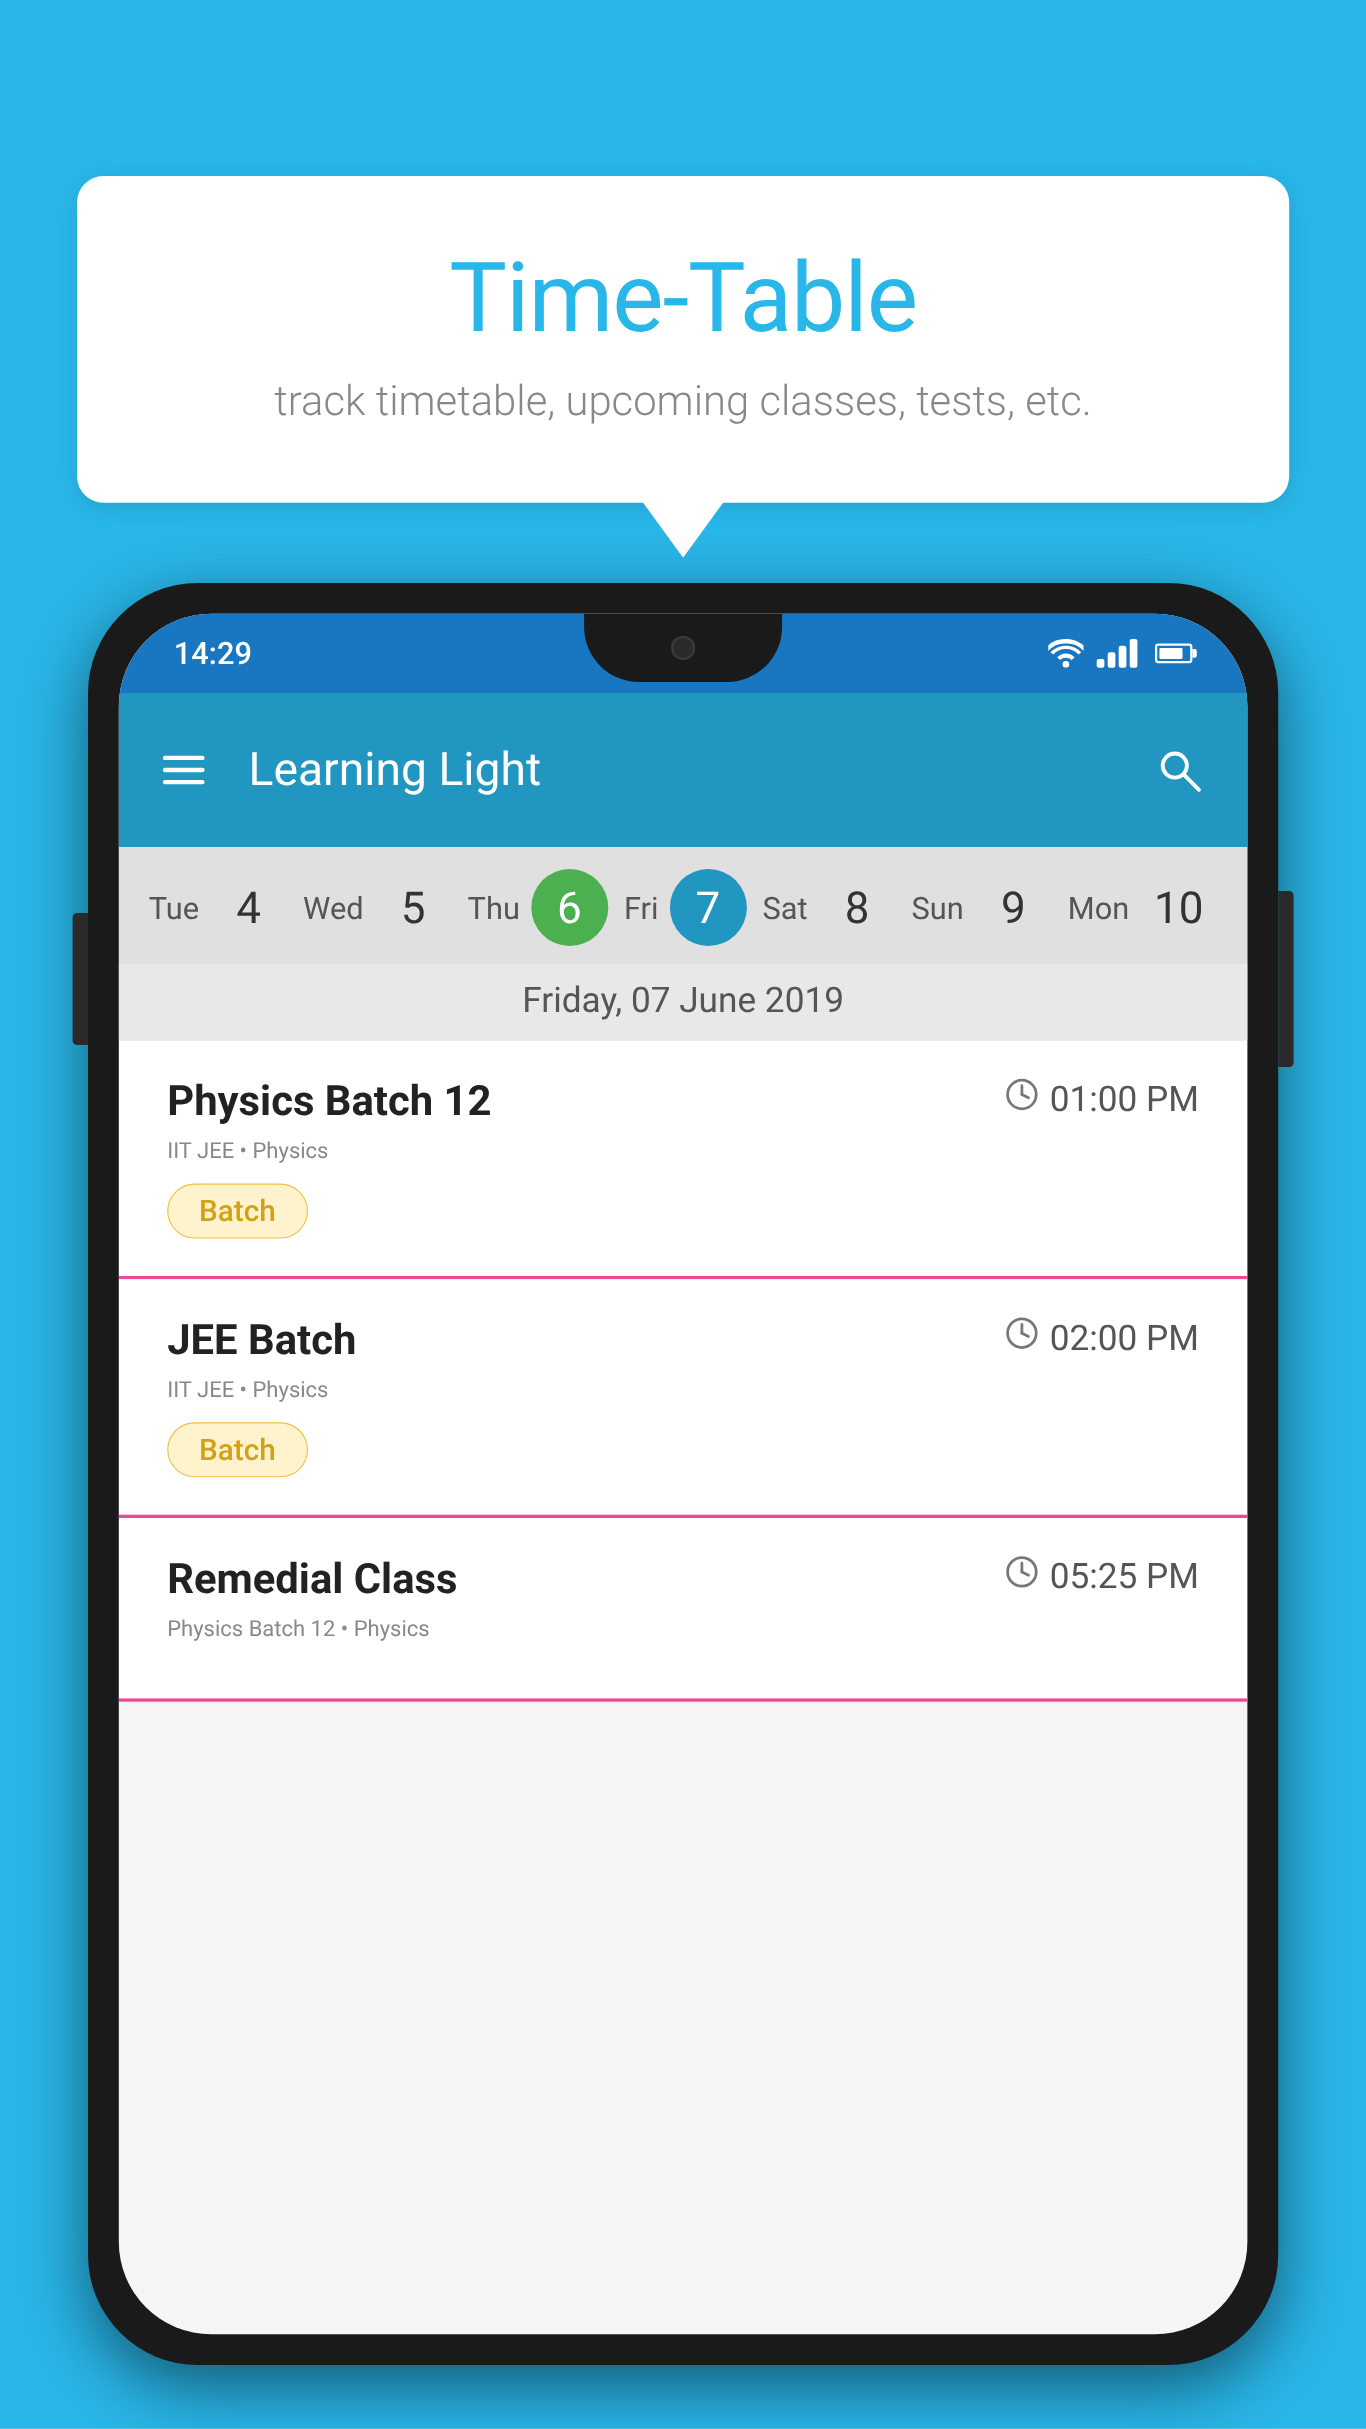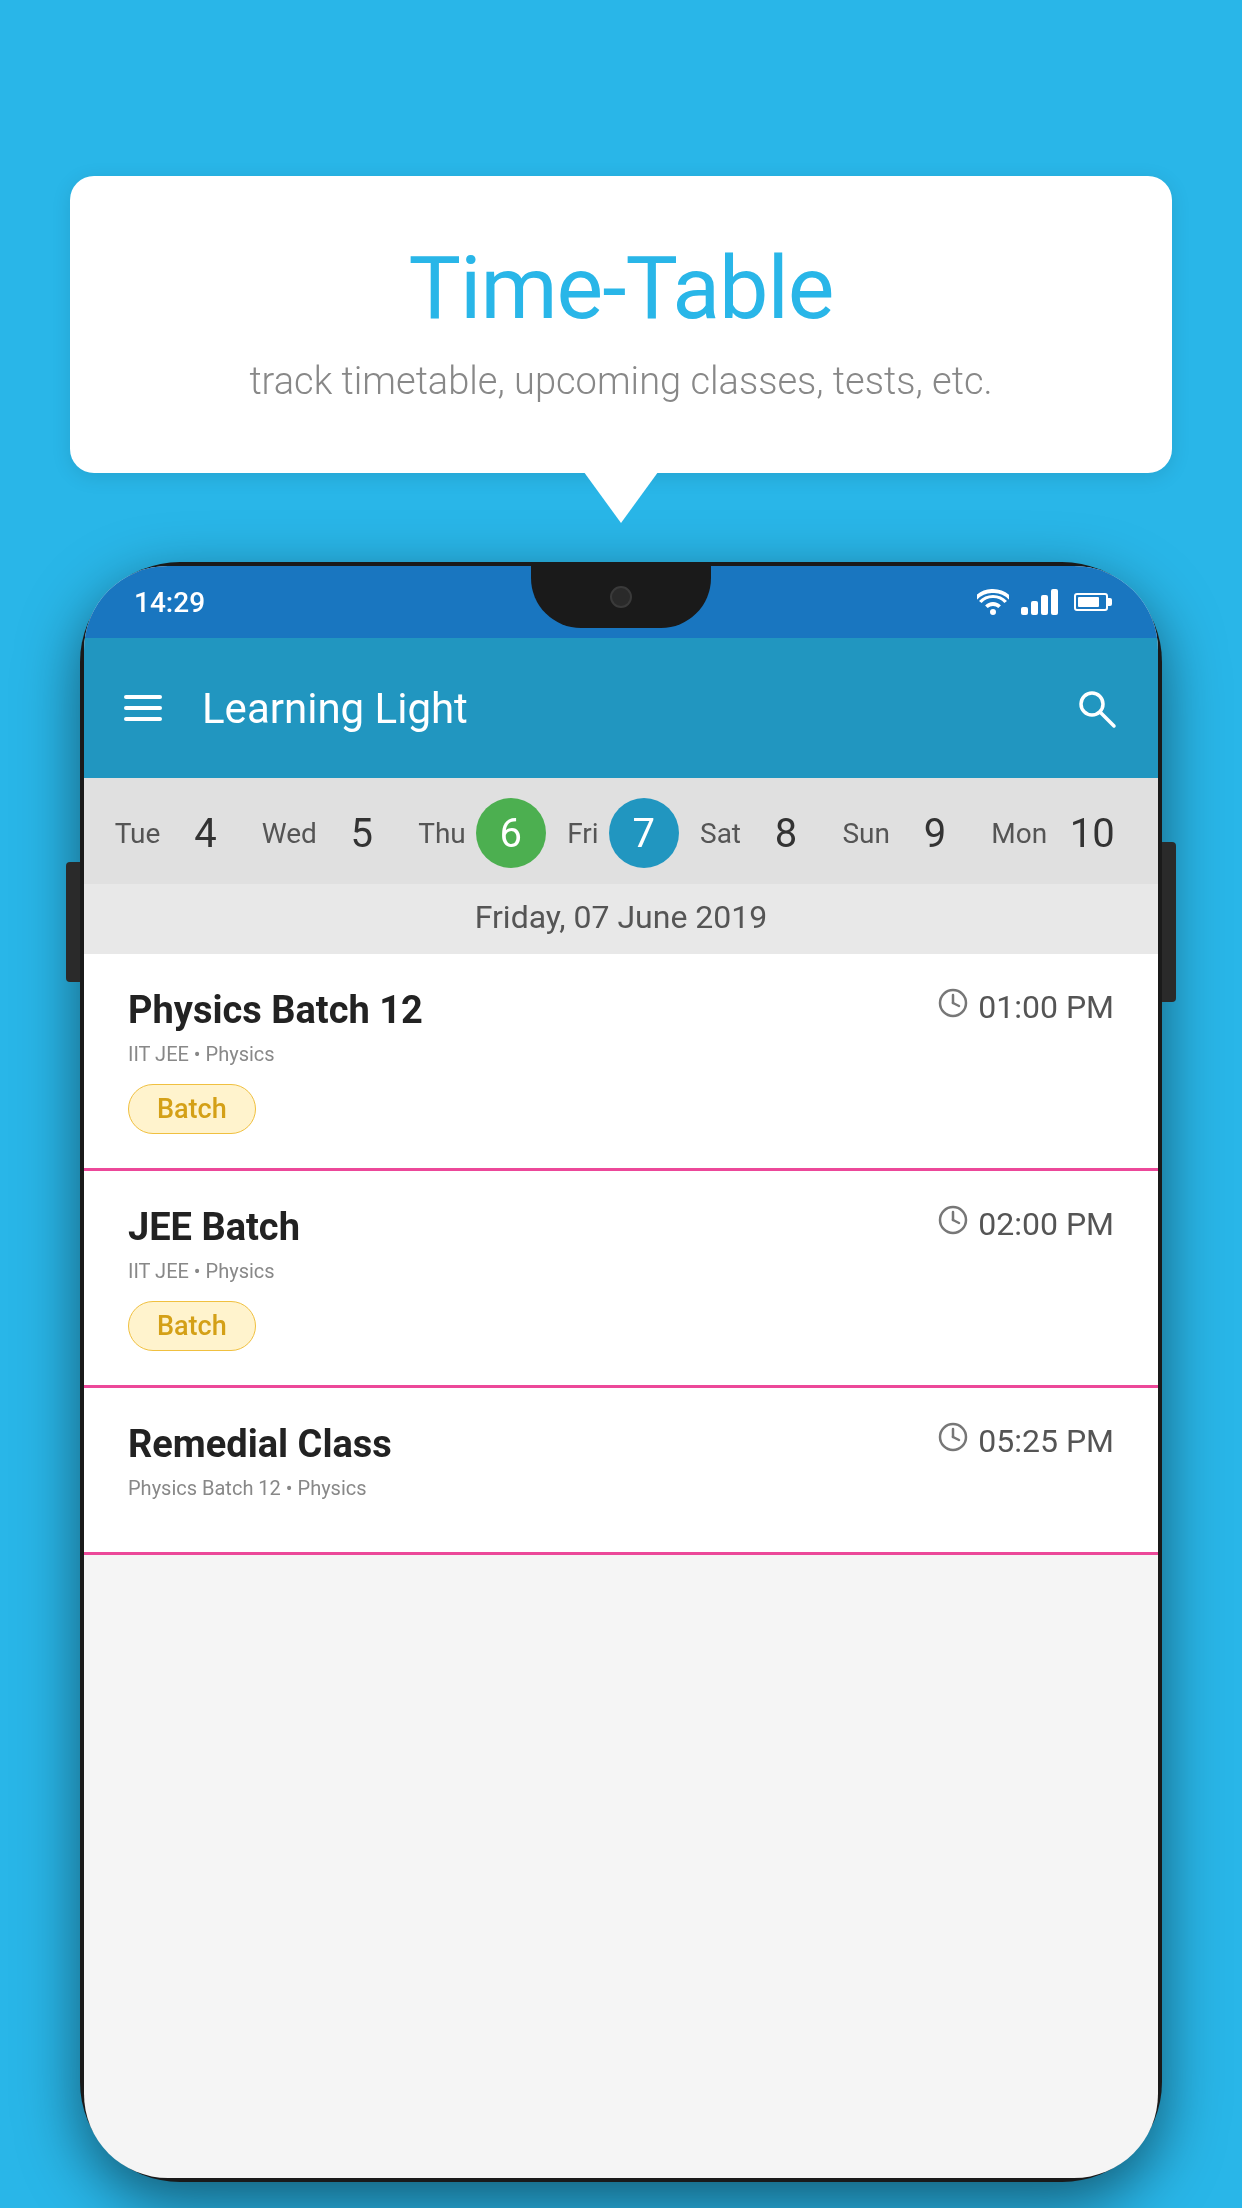--- a/index.html
+++ b/index.html
@@ -14,21 +14,21 @@
       height: 2208px;
       background-color: #29b6e8;
       font-family: 'Roboto', Arial, sans-serif;
       overflow: hidden;
       position: relative;
     }
 
     
     .speech-bubble-container {
       position: absolute;
-      top: 176px;
+      top: 160px;
       left: 70px;
       right: 70px;
     }
 
     .speech-bubble {
       background: white;
       border-radius: 24px;
       padding: 60px 80px 70px;
       text-align: center;
       position: relative;
@@ -69,24 +69,23 @@
       left: 80px;
       right: 80px;
       bottom: 0;
     }
 
     .phone-outer {
       width: 100%;
       height: 1620px;
       background: #1a1a1a;
       border-radius: 100px;
-      padding: 4px;
+      padding: 28px;
       position: relative;
       box-shadow: 0 20px 60px rgba(0,0,0,0.5);
-      margin-top: 32px;
     }
 
     
     .phone-outer::before {
       content: '';
       position: absolute;
       left: -14px;
       top: 300px;
       width: 14px;
       height: 120px;

